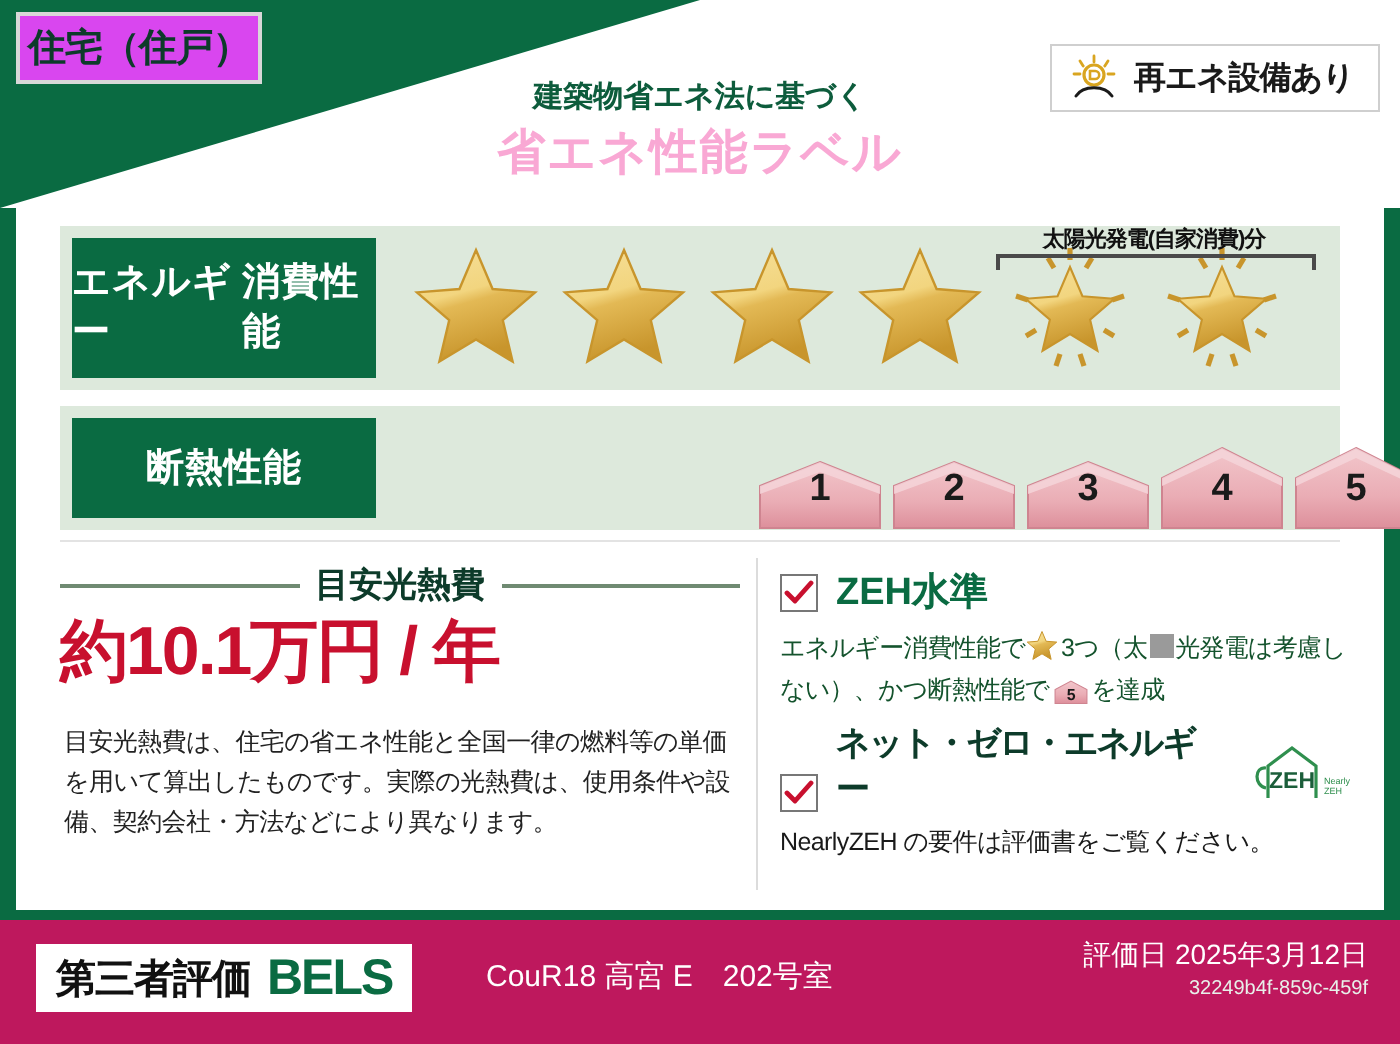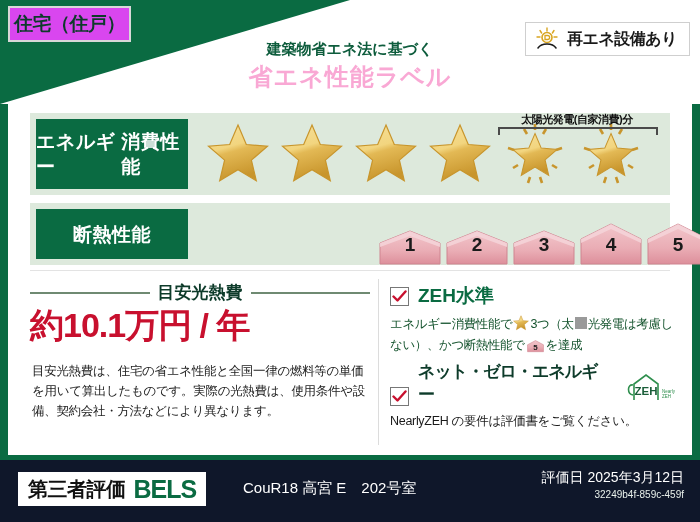--- a/index.html
+++ b/index.html
@@ -195,21 +195,21 @@
     display:inline-block;vertical-align:-4px;margin:0 2px;
   }
   .zeh-head2{display:flex;align-items:flex-end;gap:9px;}
   .zeh-title2{font-size:17px;font-weight:bold;color:#0d3b2a;letter-spacing:-1px;}
   .zeh-logo{display:inline-block;margin-left:2px;}
   .zeh-desc2{margin-top:5px;font-size:12.5px;color:#1a1a1a;line-height:20px;letter-spacing:-0.3px;}
 
   
   .footer{
     position:absolute;left:0;bottom:0;width:700px;height:62px;
-    background:#0f172a;
+    background:#be185d;
   }
   .bels{
     position:absolute;left:18px;top:12px;height:34px;
     background:#ffffff;
     display:flex;align-items:center;
     padding:0 10px;
     gap:8px;
   }
   .bels .jp{font-size:20px;font-weight:bold;color:#111;letter-spacing:-0.5px;}
   .bels .en{font-size:25px;font-weight:bold;color:#0a6b42;letter-spacing:-1px;font-family:"Liberation Sans",sans-serif;}

